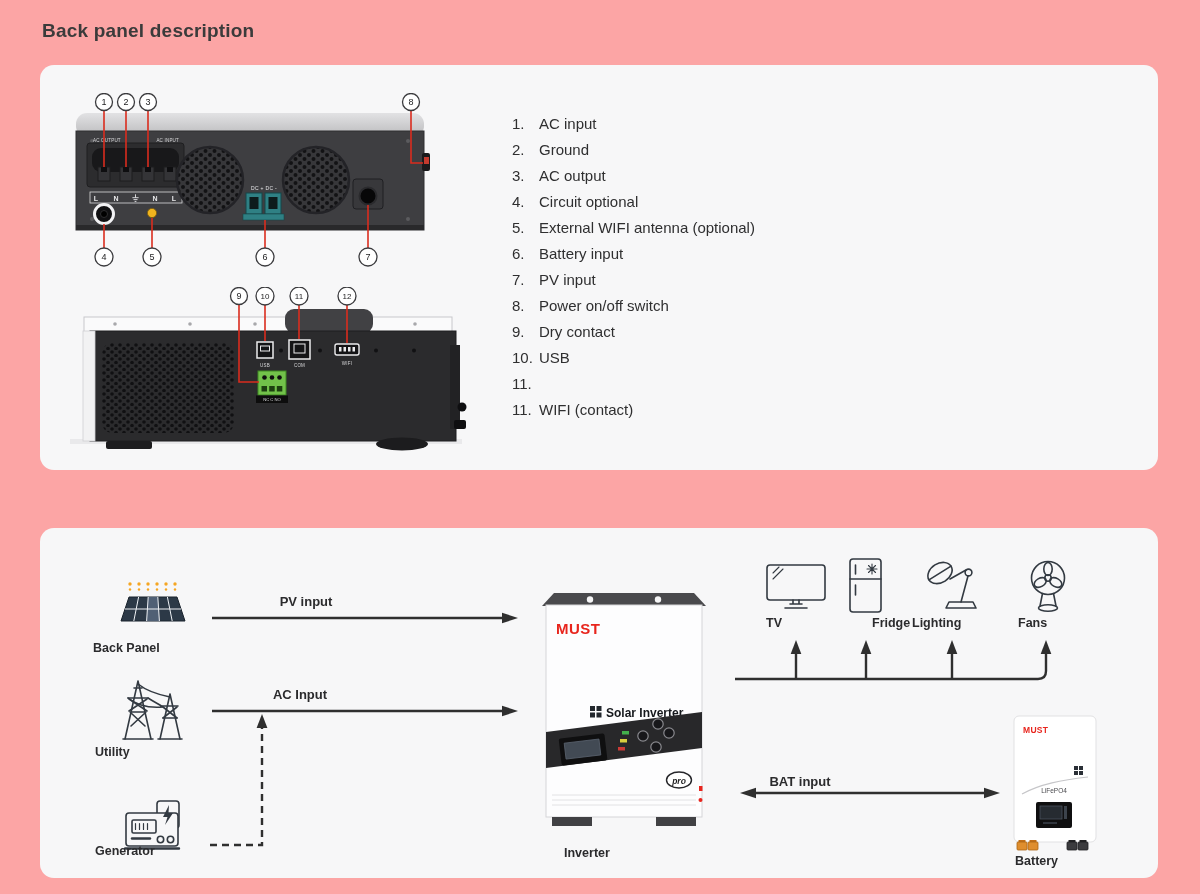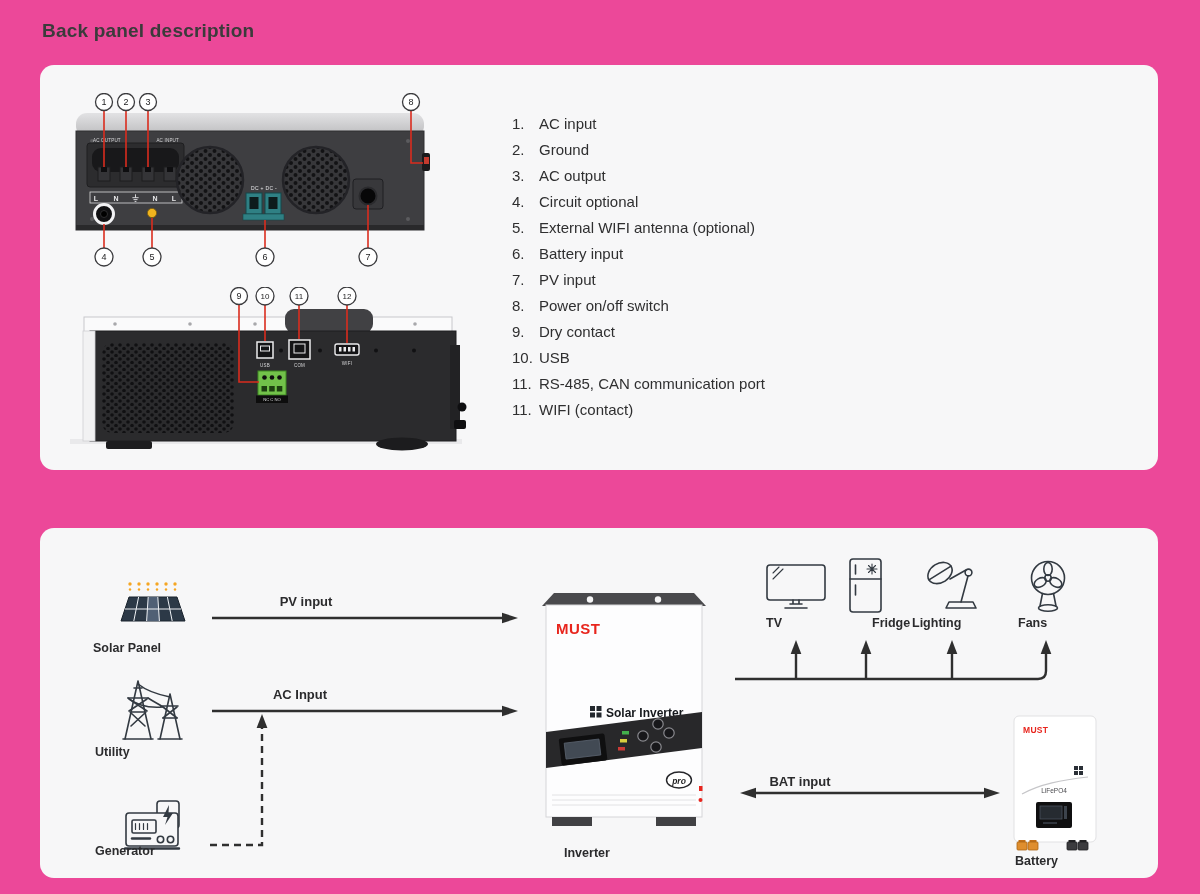--- a/index.html
+++ b/index.html
@@ -1,16 +1,16 @@
 <!DOCTYPE html>
 <html><head>
 <meta charset="utf-8">
 <style>
   html,body{margin:0;padding:0;background:#fff;}
-  .page{position:relative;width:1200px;height:894px;background:#ec4899;overflow:hidden;
+  .page{position:relative;width:1200px;height:894px;background:#fca5a5;overflow:hidden;
         font-family:"Liberation Sans",sans-serif;}
   .section-title{position:absolute;left:42px;margin:0;font-size:19px;font-weight:700;
         color:#3b3b3b;letter-spacing:.2px;}
   #title-back{top:20px;} #title-solar{top:489px;}
   .card{position:absolute;left:40px;width:1118px;background:#f7f7f8;border-radius:14px;}
   #card-back{top:65px;height:405px;}
   #card-solar{top:528px;height:350px;}
   .abs{position:absolute;}
   
   .legend{position:absolute;left:472px;top:46px;}
@@ -286,21 +286,20 @@
       <div class="legend-row">
           <span class="num">9.</span>
           <span>Dry contact</span>
         </div>
       <div class="legend-row">
           <span class="num">10.</span>
           <span>USB</span>
         </div>
       <div class="legend-row">
           <span class="num">11.</span>
-          <span>RS-485, CAN communication port</span>
         </div>
       <div class="legend-row">
           <span class="num">11.</span>
           <span>WIFI (contact)</span>
         </div>
     </div>
   </div>
 
 
   <div class="card" id="card-solar">
@@ -351,21 +350,21 @@
       <polygon points="11,17 59,17 67,41 3,41" fill="#2c3947" stroke="#19222c"></polygon>
       <polygon points="30.2,17 39.8,17 41.4,41 28.6,41" fill="#506075"></polygon>
       <g stroke="#eef1f5" stroke-width="1">
         <path d="M20.6 17 L15.8 41"></path>
           <path d="M30.2 17 L28.6 41"></path>
         <path d="M39.8 17 L41.4 41"></path>
           <path d="M49.4 17 L54.2 41"></path>
         <path d="M7 29 H63"></path>
       </g>
     </svg>
-    <div class="node-label" style="left:53px;top:113px;width:120px">Solar Panel</div>
+    <div class="node-label" style="left:53px;top:113px;width:120px">Back Panel</div>
 
     <svg class="abs icon" style="left:78px;top:148px" width="74" height="66" viewBox="0 0 74 66" stroke-width="1.3">
       <path d="M20 5 L7 63 M20 5 L33 63 M10 22 H30 M12 36 H28 M16 12 H24"></path>
       <path d="M11 23 L29 35 M29 23 L11 35 M13 37 L27 50 M27 37 L13 50 M5 63 H35"></path>
       <path d="M52 18 L42 63 M52 18 L62 63 M44 30 H60 M45 42 H59"></path>
       <path d="M45 31 L59 42 M59 31 L45 42 M40 63 H64"></path>
       <path d="M20 8 C30 16 42 19 52 21 M10 22 C20 30 34 32 45 31 M30 22 C38 27 42 29 44 30.5"></path>
     </svg>
     <div class="node-label" style="left:55px;top:217px;width:120px">Utility</div>
 

